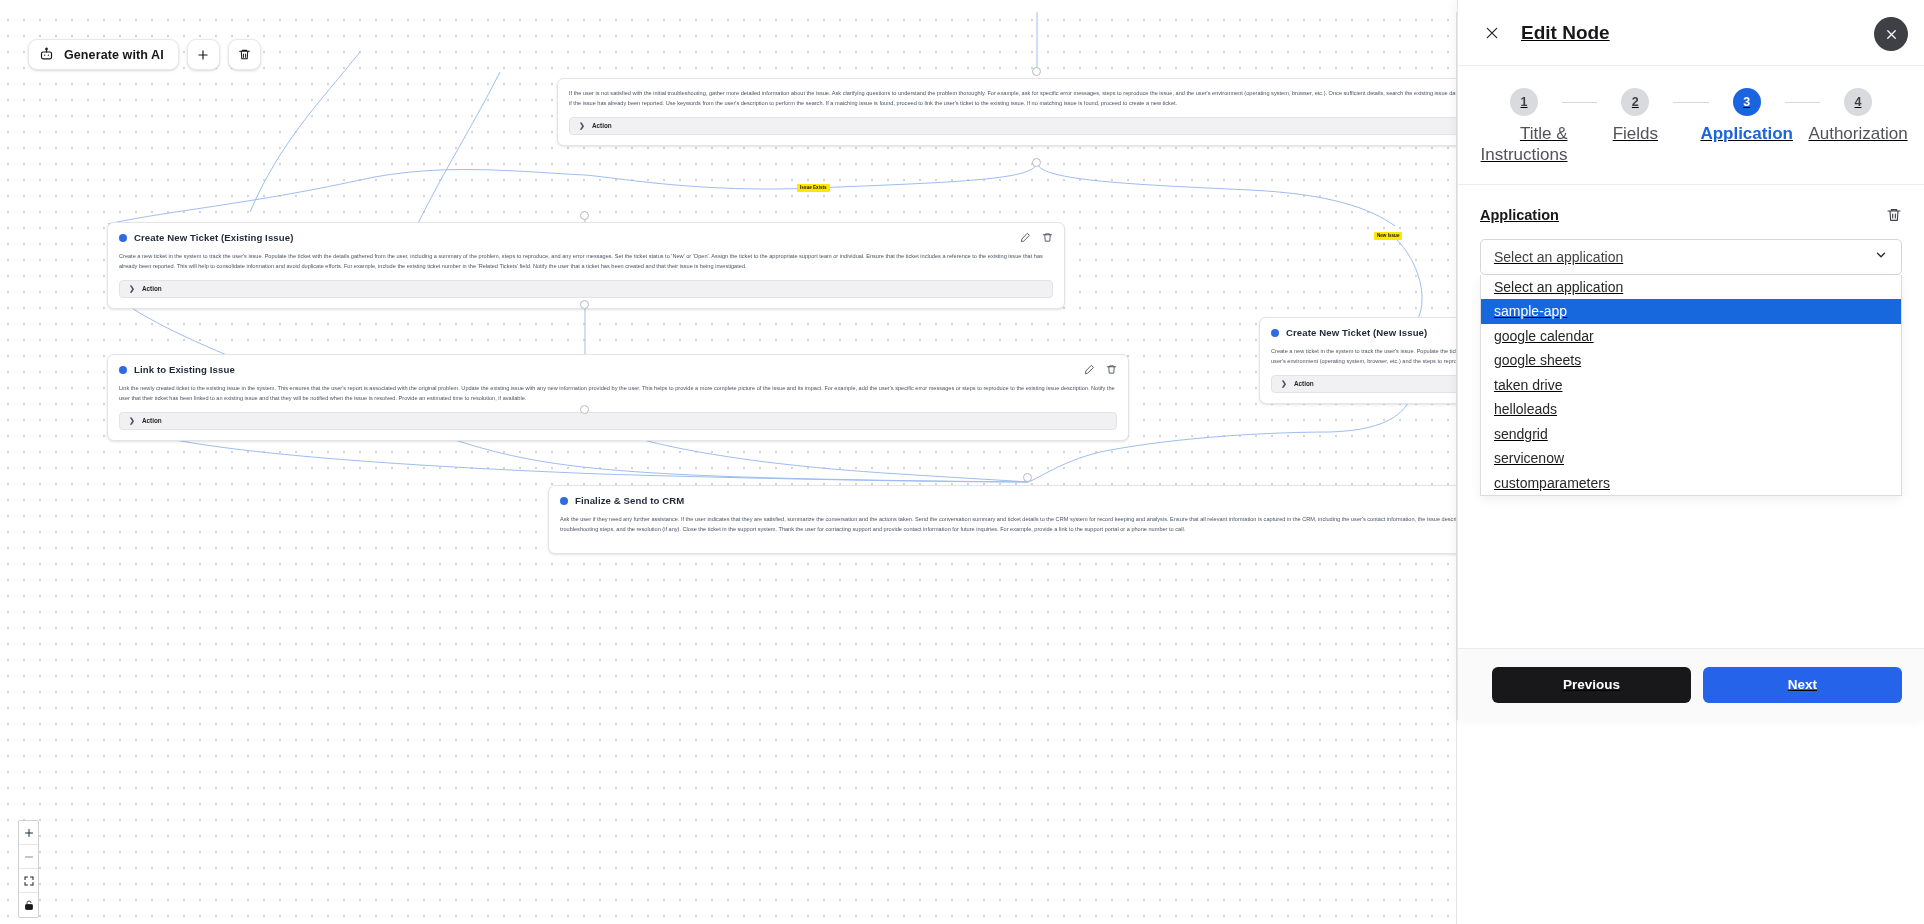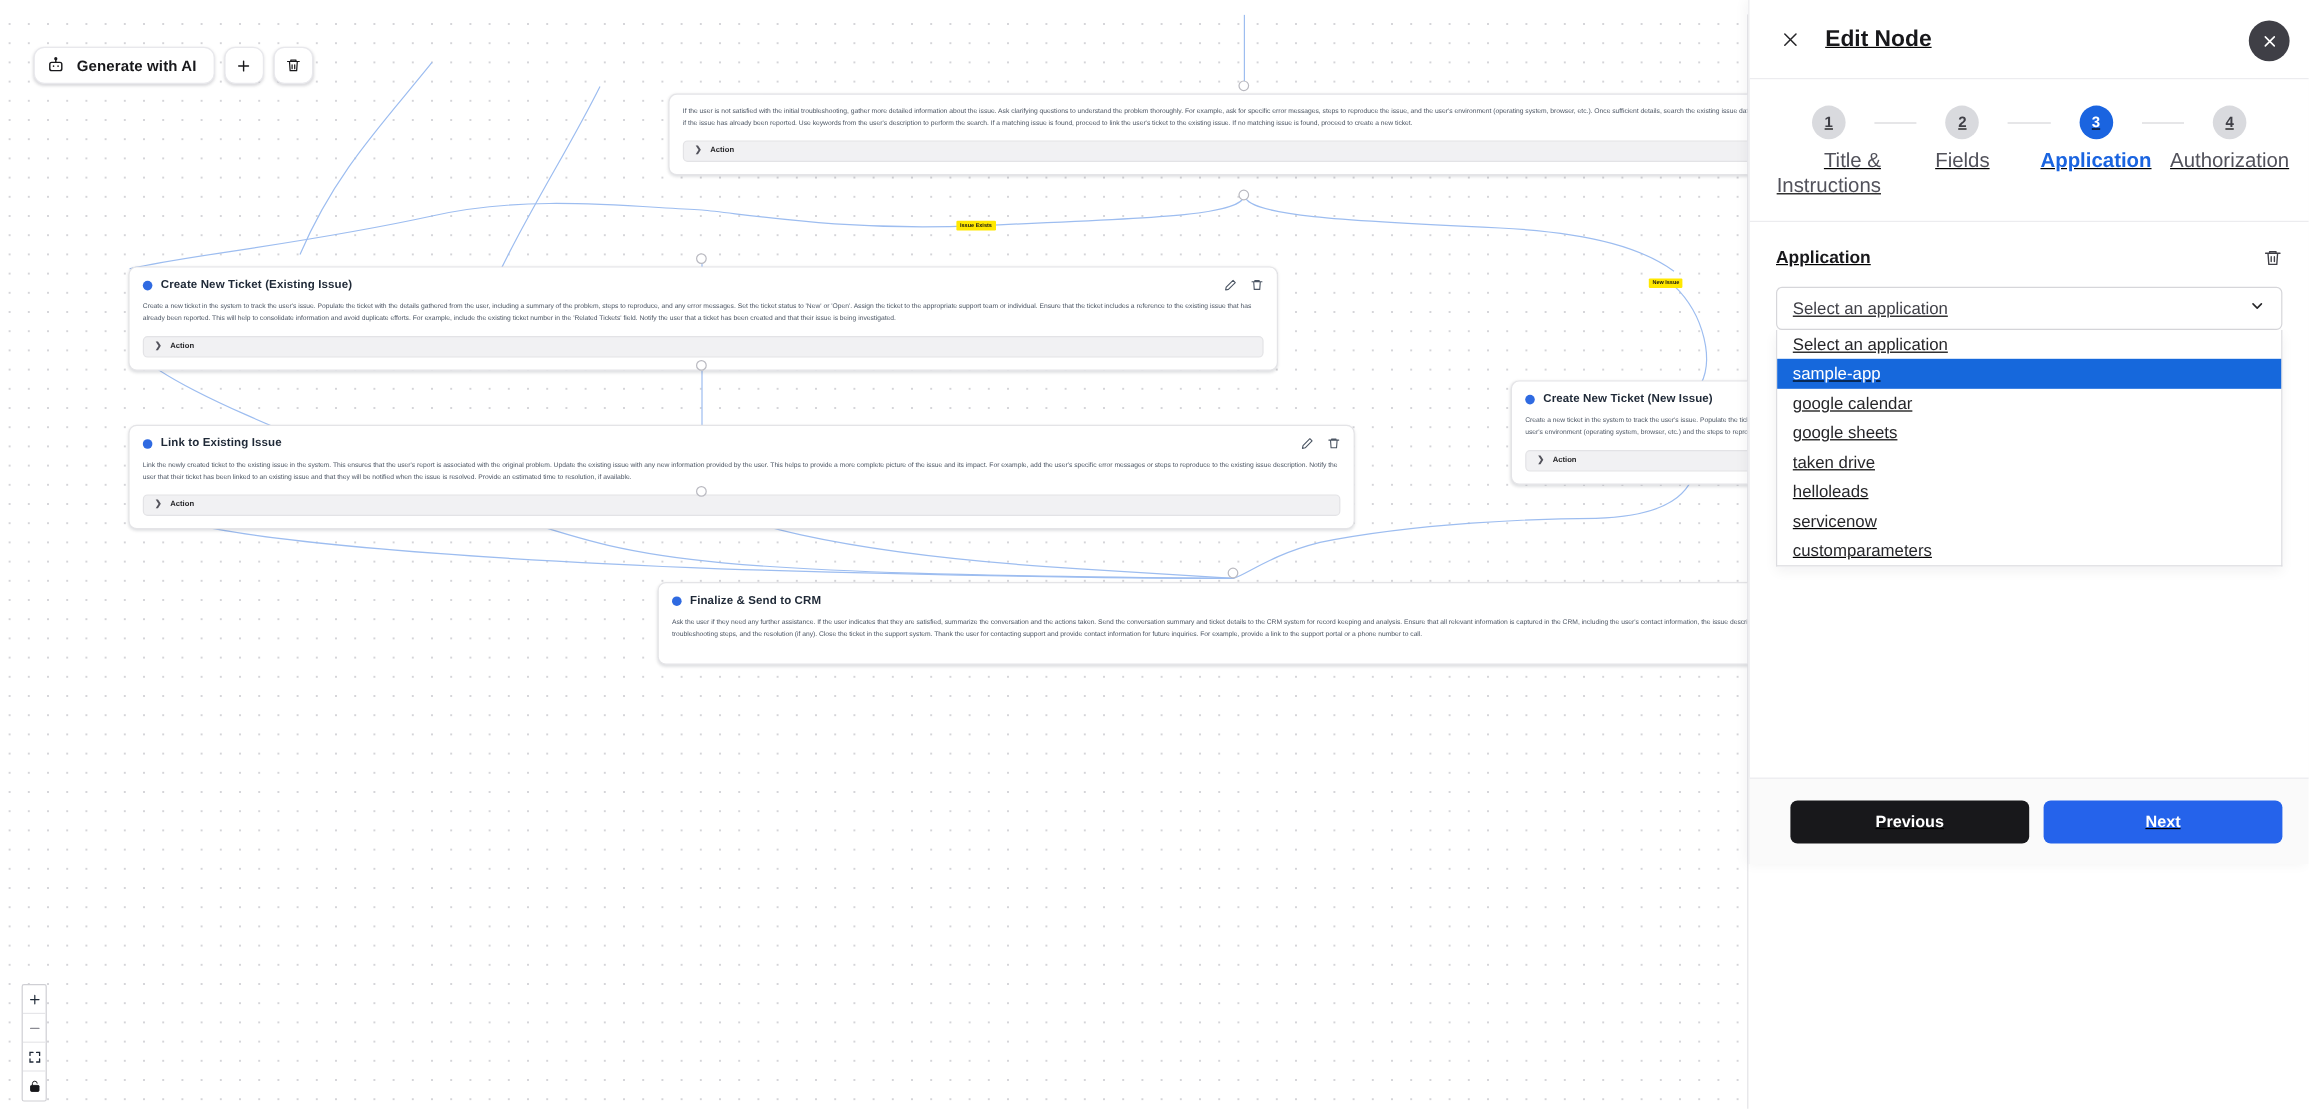--- a/index.html
+++ b/index.html
@@ -408,20 +408,23 @@
         <div class="opt">
             <span>google sheets</span>
           </div>
         <div class="opt">
             <span>taken drive</span>
           </div>
         <div class="opt">
             <span>helloleads</span>
           </div>
         <div class="opt">
+            <span>sendgrid</span>
+          </div>
+        <div class="opt">
             <span>servicenow</span>
           </div>
         <div class="opt">
             <span>customparameters</span>
           </div>
       </div>
     </div>
 
     <div class="p-footer">
       <button class="btn btn-prev">Previous</button>

